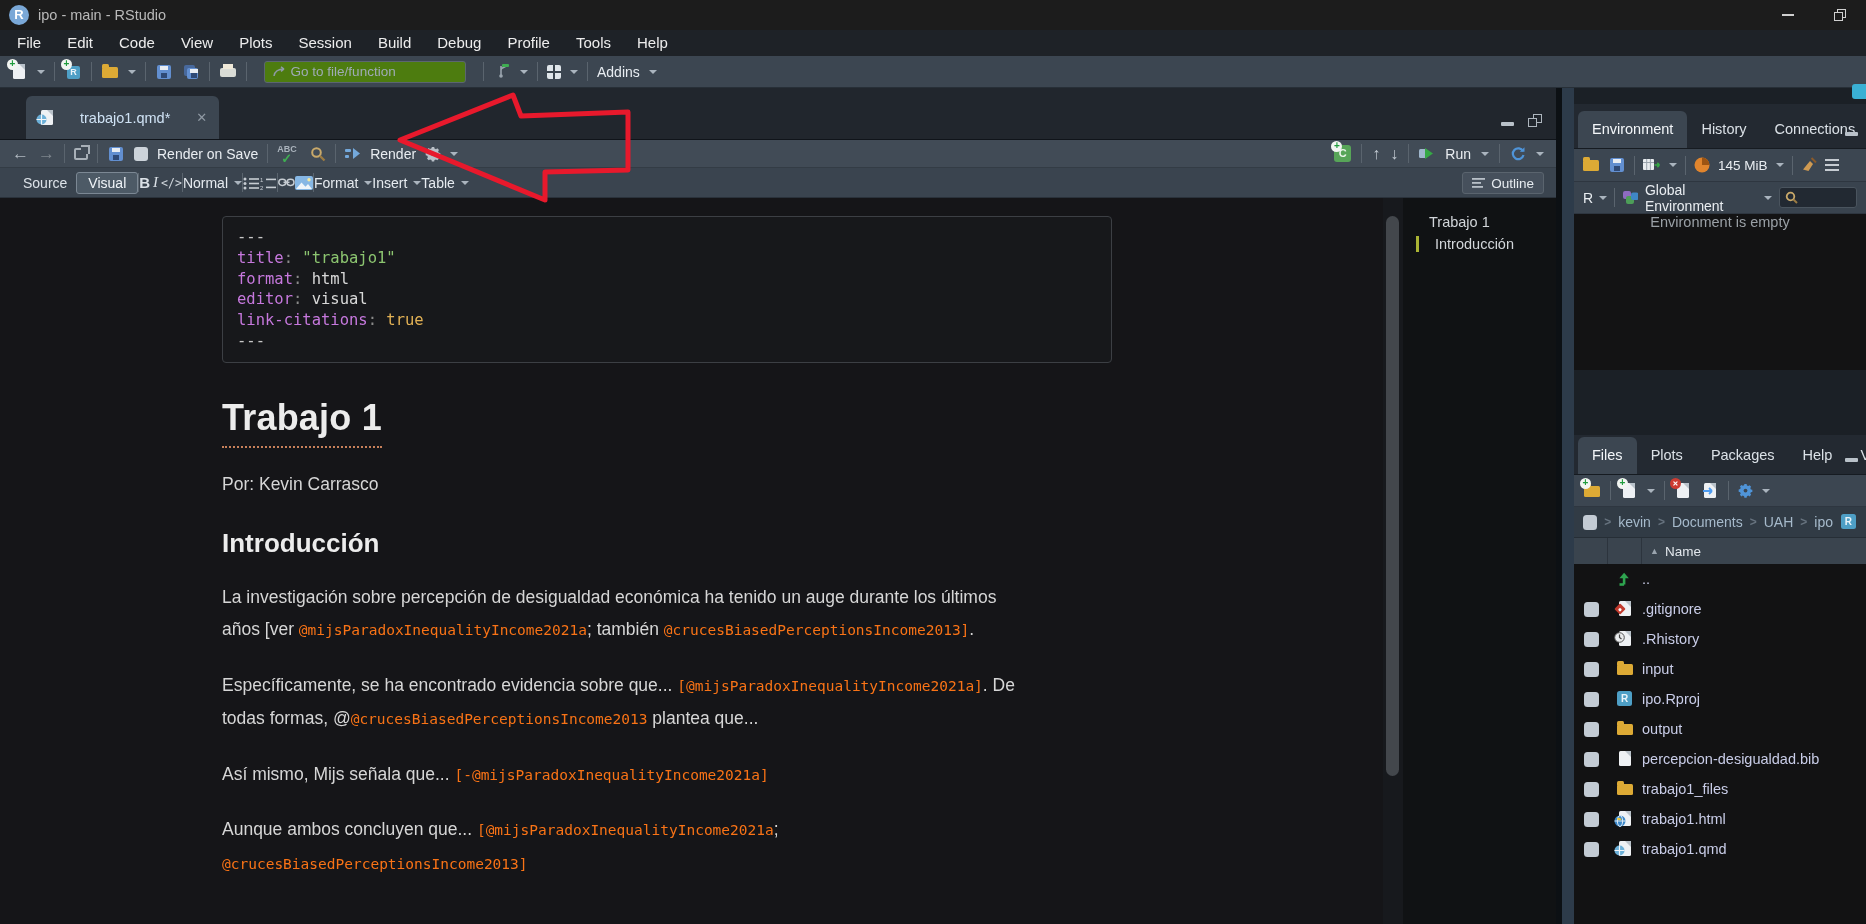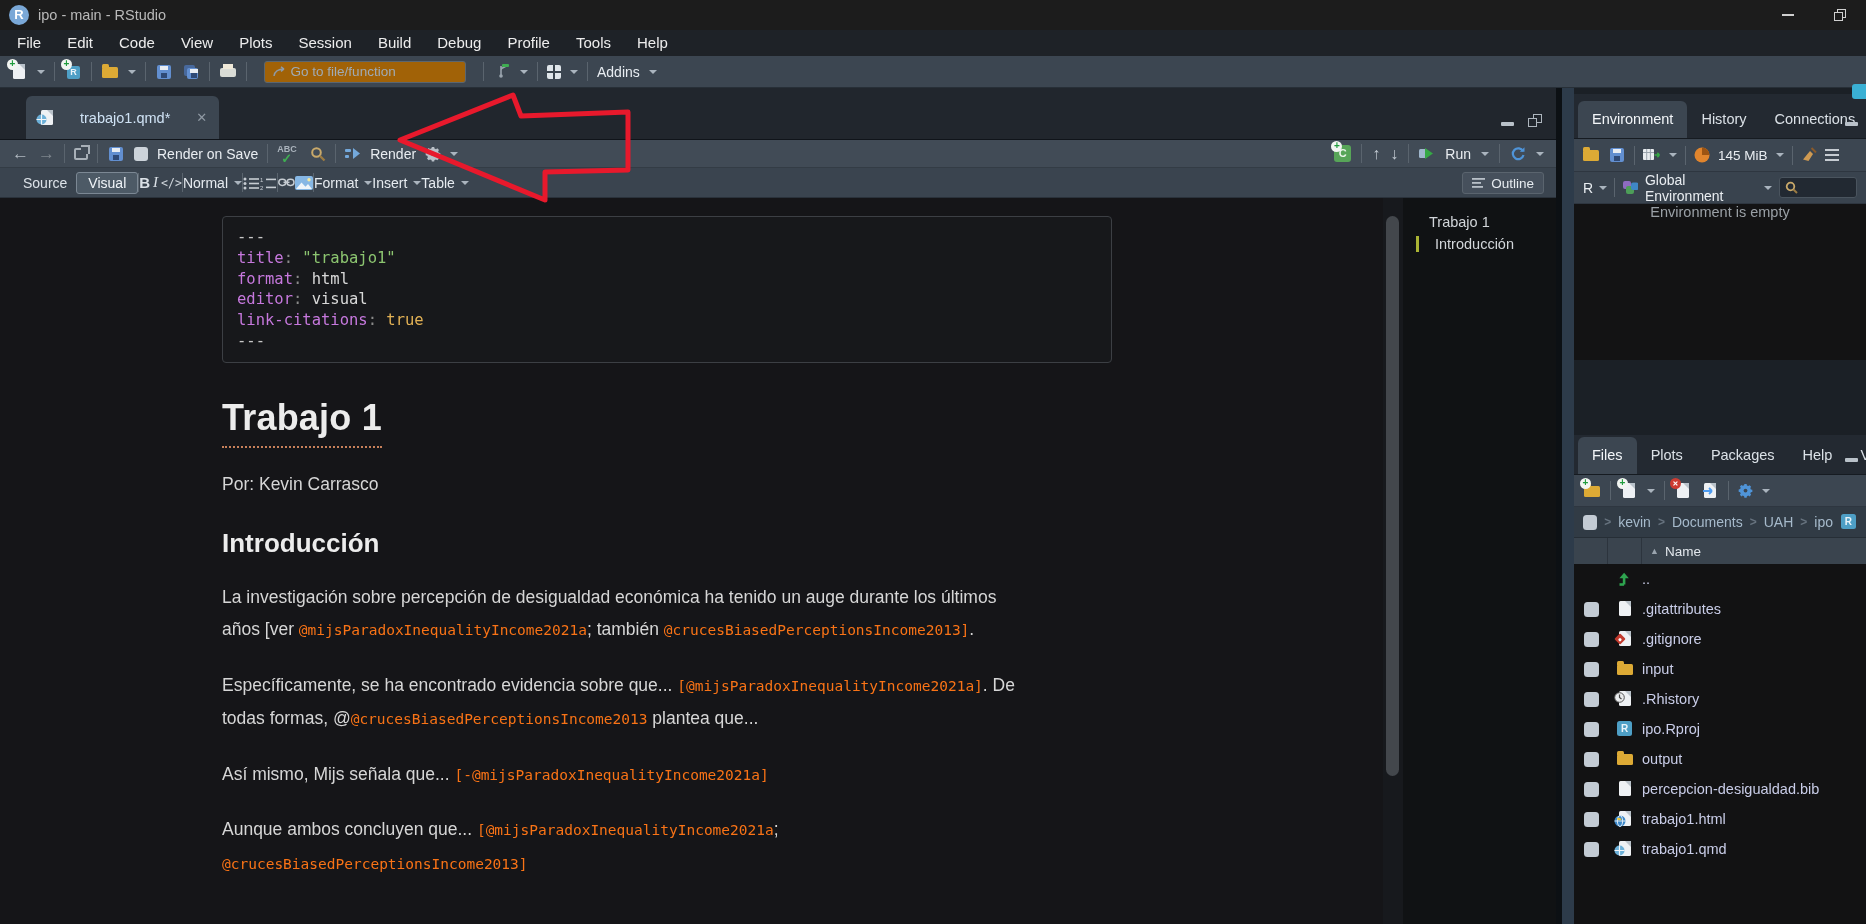--- a/index.html
+++ b/index.html
@@ -31,21 +31,21 @@
   .plus-b::after{content:"+"}
   .cube{position:absolute;left:3px;top:3px;width:13px;height:13px;background:#4e9fc6;border-radius:2px;color:#eaf4fa;font:bold 9px/13px "Liberation Sans",sans-serif;text-align:center}
   .folder-s{position:absolute;left:1px;top:4px;width:16px;height:11px;background:#ddaa35;border-radius:1.5px}
   .folder-s::before{content:"";position:absolute;top:-3px;left:0;width:7px;height:4px;background:#ddaa35;border-radius:1.5px 1.5px 0 0}
   .flp{position:absolute;left:2px;top:2px;width:14px;height:14px;background:#628fd0;border-radius:2px}
   .flp::before{content:"";position:absolute;top:1px;left:3px;width:8px;height:4px;background:#e8edf3}
   .flp::after{content:"";position:absolute;bottom:1px;left:4px;width:6px;height:5px;background:#2f4a76}
   .flp2{left:5px;top:5px;width:11px;height:11px;box-shadow:-3px -3px 0 #48699c}
   .prn{position:absolute;left:1px;top:5px;width:16px;height:9px;background:#d9dcd6;border-radius:2px}
   .prn::before{content:"";position:absolute;left:3px;top:-4px;width:10px;height:5px;background:#efe9d8}
-  .goto{width:202px;height:22px;background:#a16207;border:1px solid #5b6670;border-radius:3px;display:flex;align-items:center;gap:6px;padding:0 7px;margin:0 8px;flex:none}
+  .goto{width:202px;height:22px;background:#4d7c0f;border:1px solid #5b6670;border-radius:3px;display:flex;align-items:center;gap:6px;padding:0 7px;margin:0 8px;flex:none}
   .goto input{background:transparent;border:none;outline:none;color:#cfd6dd;font-size:13.5px;width:100%;font-family:"Liberation Sans",sans-serif}
   .goto input::placeholder{color:#9fabb6}
   .tb-label{color:#e8edf2;font-size:14px}
   .grid4{width:14px;height:14px;border-radius:2px;background:linear-gradient(#39434d,#39434d) 50% 0/2px 100% no-repeat,linear-gradient(#39434d,#39434d) 0 50%/100% 2px no-repeat,#dfe5ea;flex:none}
   .proj-clip{position:absolute;left:1852px;top:84px;width:18px;height:15px;background:#3ab0d4;border-radius:3px;z-index:5}
   
   .editor-pane{position:absolute;left:0;top:88px;width:1556px;bottom:0;background:#151518}
   .tabbar{position:absolute;left:0;top:0;right:0;height:52px;background:#21262d;border-bottom:1px solid #10141a}
   .etab{position:absolute;left:26px;top:8px;bottom:0;background:#3c4651;border-radius:6px 6px 0 0;display:flex;align-items:center;gap:24px;padding:0 12px;color:#cfe2f4;font-size:14.5px}
   .tab-close{color:#8f99a3;font-size:13px;margin-left:2px}
@@ -382,21 +382,21 @@
   <div class="outline-panel" id="outline-panel">
       <div class="ol-item">Trabajo 1</div>
       <div class="ol-item current">Introducción</div>
     </div>
 </div>
 
 <div class="divider"></div>
 <div class="side-scroll"></div>
 <div class="sidebar">
 
-  <div class="pane" style="top:6px;height:266px">
+  <div class="pane" style="top:16px;height:266px">
     <div class="ptabs" id="env-tabs">
         <div class="ptab active">Environment</div>
         <div class="ptab">History</div>
         <div class="ptab">Connections</div>
         <span class="pc-min ptab-min"></span>
       </div>
     <div class="ptools">
       <span class="ti">
           <i class="folder-s"></i>
         </span>
@@ -524,48 +524,26 @@
                 <path d="M3.4 8.2 8.1 2.8l4.7 5.4z" fill="#2ea44f"></path>
               </svg></span>
           </span>
           <a class="fname">..</a>
         </div>
         <div class="frow">
           <span class="fcol-cb">
             <span class="cbx2"></span>
           </span>
           <span class="fcol-ic">
-            <span class="fi file">
-              <i class="doc-s"></i>
-            </span>
-          </span>
-          <a class="fname">.gitattributes</a>
-        </div>
-        <div class="frow">
-          <span class="fcol-cb">
-            <span class="cbx2"></span>
-          </span>
-          <span class="fcol-ic">
             <span class="fi git-file">
               <i class="doc-s"></i>
               <i class="git-d"></i>
             </span>
           </span>
           <a class="fname">.gitignore</a>
-        </div>
-        <div class="frow">
-          <span class="fcol-cb">
-            <span class="cbx2"></span>
-          </span>
-          <span class="fcol-ic">
-            <span class="fi folder">
-              <i class="folder-s"></i>
-            </span>
-          </span>
-          <a class="fname">input</a>
         </div>
         <div class="frow">
           <span class="fcol-cb">
             <span class="cbx2"></span>
           </span>
           <span class="fcol-ic">
             <span class="fi history-file">
               <i class="doc-s"></i>
               <svg class="ov" width="11" height="11" style="top:2px;left:-2px">
                 <circle cx="5.5" cy="5.5" r="4.8" fill="#e8eaec" stroke="#555" stroke-width="1"></circle>
@@ -573,20 +551,31 @@
               </svg>
             </span>
           </span>
           <a class="fname">.Rhistory</a>
         </div>
         <div class="frow">
           <span class="fcol-cb">
             <span class="cbx2"></span>
           </span>
           <span class="fcol-ic">
+            <span class="fi folder">
+              <i class="folder-s"></i>
+            </span>
+          </span>
+          <a class="fname">input</a>
+        </div>
+        <div class="frow">
+          <span class="fcol-cb">
+            <span class="cbx2"></span>
+          </span>
+          <span class="fcol-ic">
             <span class="fi rproject">
               <i class="rcube">R</i>
             </span>
           </span>
           <a class="fname">ipo.Rproj</a>
         </div>
         <div class="frow">
           <span class="fcol-cb">
             <span class="cbx2"></span>
           </span>
@@ -600,20 +589,31 @@
         <div class="frow">
           <span class="fcol-cb">
             <span class="cbx2"></span>
           </span>
           <span class="fcol-ic">
             <span class="fi file">
               <i class="doc-s"></i>
             </span>
           </span>
           <a class="fname">percepcion-desigualdad.bib</a>
+        </div>
+        <div class="frow">
+          <span class="fcol-cb">
+            <span class="cbx2"></span>
+          </span>
+          <span class="fcol-ic">
+            <span class="fi folder">
+              <i class="folder-s"></i>
+            </span>
+          </span>
+          <a class="fname">trabajo1_files</a>
         </div>
         <div class="frow">
           <span class="fcol-cb">
             <span class="cbx2"></span>
           </span>
           <span class="fcol-ic">
             <span class="fi html-file">
               <i class="doc-s"></i>
               <svg class="ov" width="12" height="12" style="top:5px;left:-2px">
                 <circle cx="6" cy="6" r="5.5" fill="#3b87c8"></circle>

